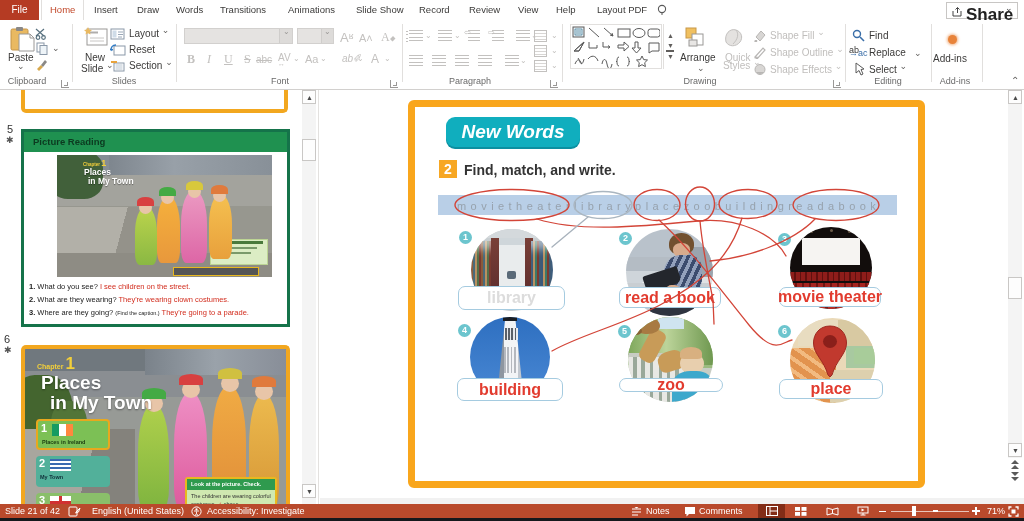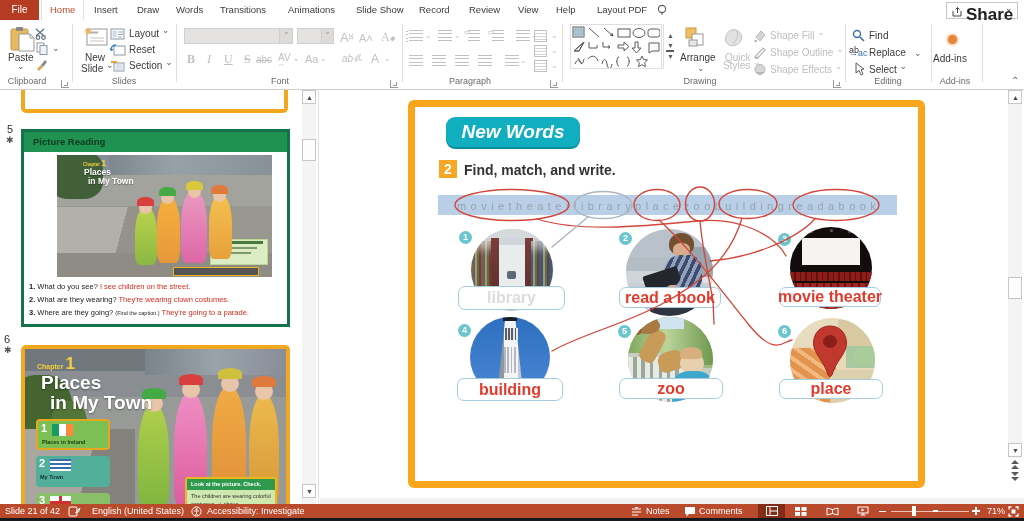--- a/index.html
+++ b/index.html
@@ -508,21 +508,21 @@
             </div>
           <div class="wbox" style="left:211px; top:187px; width:102px; height:21px;">
               <span style="color:#e23b2e;">read a book</span>
             </div>
           <div class="wbox" style="left:371px; top:187px; width:102px; height:20px;">
               <span style="color:#e23b2e;">movie theater</span>
             </div>
           <div class="wbox" style="left:49px; top:278px; width:106px; height:23px;">
               <span style="color:#e23b2e;">building</span>
             </div>
-          <div class="wbox" style="left:211px; top:278px; width:104px; height:21px;">
+          <div class="wbox" style="left:211px; top:278px; width:104px; height:14px;">
               <span style="color:#e23b2e;">zoo</span>
             </div>
           <div class="wbox" style="left:371px; top:279px; width:104px; height:20px;">
               <span style="color:#e23b2e;">place</span>
             </div>
 
           <svg class="abs" style="left:0; top:0;" width="517" height="388" viewBox="0 0 517 388" fill="none">
             <g stroke="#d34538" stroke-width="1.4">
               <ellipse cx="104" cy="105" rx="57" ry="15.5"></ellipse>
               <ellipse cx="195" cy="105" rx="29" ry="13.5" stroke="#aab6c0"></ellipse>

